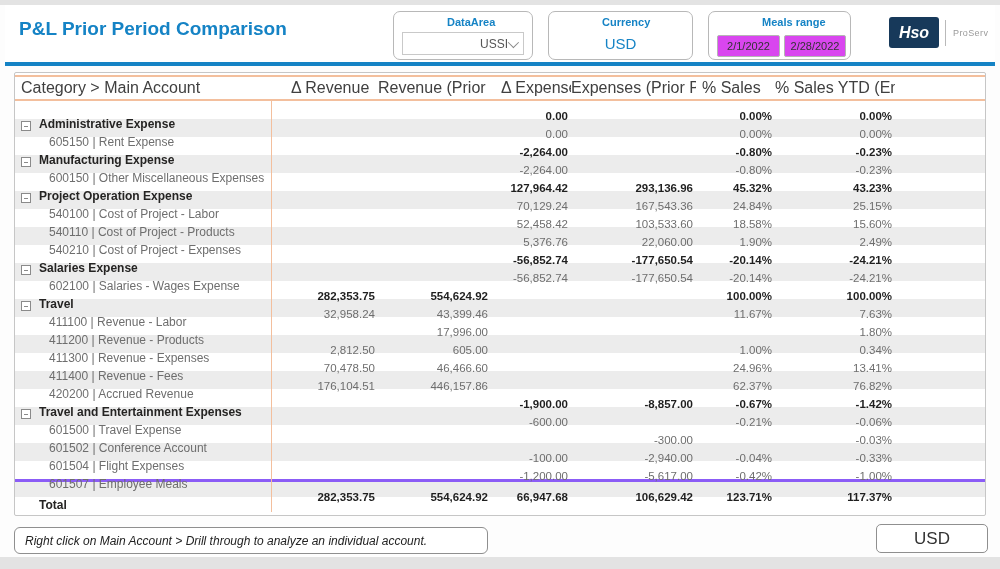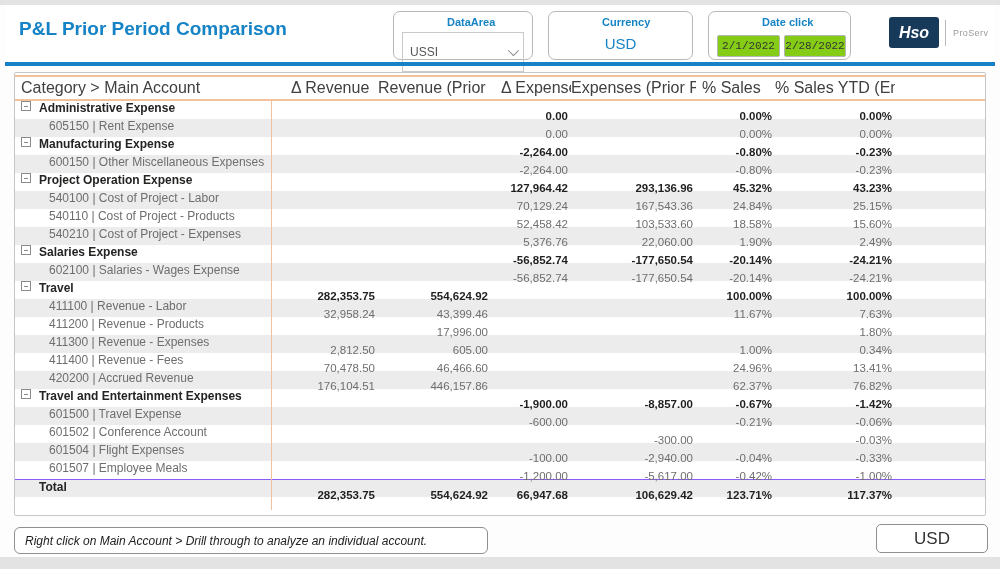--- a/index.html
+++ b/index.html
@@ -11,32 +11,32 @@
   .bottom-strip { position:absolute; left:0; top:557px; width:1000px; height:12px; background:#e3e3e3; }
 
   
   .app-header { position:absolute; left:5px; top:5px; width:990px; height:57px; background:#ffffff; }
   .page-title { position:absolute; left:14px; top:13px; font-size:19px; font-weight:bold; color:#1583c5; }
 
   .filter-card { position:absolute; top:6px; height:49px; background:#fff; border:1px solid #b8b8b8; border-radius:7px; }
   .filter-label { position:absolute; left:9px; top:4px; font-size:11px; font-weight:bold; color:#1583c5;padding-left:44px; }
 
   .card-dataarea { left:388px; width:140px; }
-  .dropdown { position:absolute; left:8px; right:8px; top:20px; height:40px; border:1px solid #c9c9c9;
-              display:flex; align-items:center; justify-content:space-between; padding:0 7px; }
+  .dropdown { position:absolute; left:8px; right:8px; top:20px; height:23px; border:1px solid #c9c9c9;
+              display:flex; align-items:center; justify-content:flex-end; padding:0 7px; }
   .dropdown-value { font-size:12px; color:#555; }
   .chevron { width:8px; height:8px; border-right:1.5px solid #888; border-bottom:1.5px solid #888;
              transform:rotate(45deg) translateY(-2px); }
 
   .card-currency { left:543px; width:145px; }
   .currency-value { position:absolute; left:0; right:0; top:23px; text-align:center; font-size:15px; color:#1583c5; }
 
   .card-daterange { left:703px; width:143px; }
   .date-input { position:absolute; top:23px; height:22px; border:1px solid #b5b5b5; border-radius:2px;
-                font-size:11px; color:#333; text-align:center; font-family:Liberation Mono, monospace; background:#84cc16; }
+                font-size:11px; color:#333; text-align:center; font-family:Liberation Sans, sans-serif; background:#d946ef; }
   .date-start { left:8px;  width:63px; }
   .date-end   { left:75px; width:62px; }
 
   .logo { position:absolute; left:884px; top:12px; display:flex; align-items:center; }
   .logo-box { width:50px; height:31px; background:#17395a; border-radius:3px; color:#fff;
               font-size:16px; font-weight:bold; font-style:italic; display:flex; align-items:center; justify-content:center; }
   .logo-sep { width:1px; height:26px; background:#b9b9b9; margin-left:6px; }
   .logo-suffix { margin-left:7px; font-size:9px; color:#9a9a9a; letter-spacing:.4px; }
 
   .blue-bar { position:absolute; left:5px; top:62px; width:990px; height:4px; background:#1583c5; }
@@ -53,27 +53,27 @@
   .h1 { padding-left:6px; }
   .h2 { padding-left:19px; }
   .h3 { text-align:right; padding-right:3px; }
   .h4 { padding-left:10px; }
   .h5 { text-align:right; padding-right:3px; }
   .h6 { padding-left:6px; }
   .h7 { text-align:right; padding-right:3px; }
 
   .trow { height:18px; font-size:12px; }
   .trow.alt { background:#ececec; }
-  .trow .cell-label { height:30px; display:flex; align-items:flex-start; border-right:1px solid #f3bf9d; white-space:nowrap; overflow:hidden; }
+  .trow .cell-label { height:30px; display:flex; align-items:flex-end; border-right:1px solid #f3bf9d; white-space:nowrap; overflow:hidden; }
   .trow .val { text-align:right; padding-right:3px; font-size:11.5px; color:#6e6e6e; white-space:nowrap; }
 
   .trow.category .cell-label { padding-left:6px; gap:8px; font-weight:bold; color:#252423; }
   .trow.category .val { font-weight:bold; color:#1f1f1f; font-size:11.5px; }
   .trow.account .cell-label { padding-left:34px; color:#6e6e6e; }
-  .trow.total { border-top:1px solid #8b5cf6; }
+  .trow.total { border-top:3px solid #8b5cf6; }
   .trow.total .cell-label { padding-left:24px; font-weight:bold; color:#252423; }
   .trow.total .val { font-weight:bold; color:#1f1f1f; }
 
   .collapse-box { width:10px; height:10px; border:1px solid #8a8a8a; background:#fff; position:relative; flex:0 0 auto; }
   .collapse-box::after { content:""; position:absolute; left:2px; right:2px; top:4px; height:1px; background:#8a8a8a; }
 
   
   .footer-hint { position:absolute; left:14px; top:527px; width:474px; height:27px; background:#fff;
                  border:1px solid #8f8f8f; border-radius:6px; display:flex; align-items:center;
                  padding-left:10px; font-size:12px; font-style:italic; color:#222; }
@@ -97,21 +97,21 @@
         <span class="chevron"></span>
       </div>
     </div>
 
     <div class="filter-card card-currency">
       <div class="filter-label">Currency</div>
       <div class="currency-value">USD</div>
     </div>
 
     <div class="filter-card card-daterange">
-      <div class="filter-label">Date click</div>
+      <div class="filter-label">Meals range</div>
       <input class="date-input date-start" readonly="" value="2/1/2022" style="">
       <input class="date-input date-end" readonly="" value="2/28/2022" style="">
     </div>
 
     <div class="logo">
       <div class="logo-box">Hso</div>
       <div class="logo-sep"></div>
       <div class="logo-suffix">ProServ</div>
     </div>
   </div>

